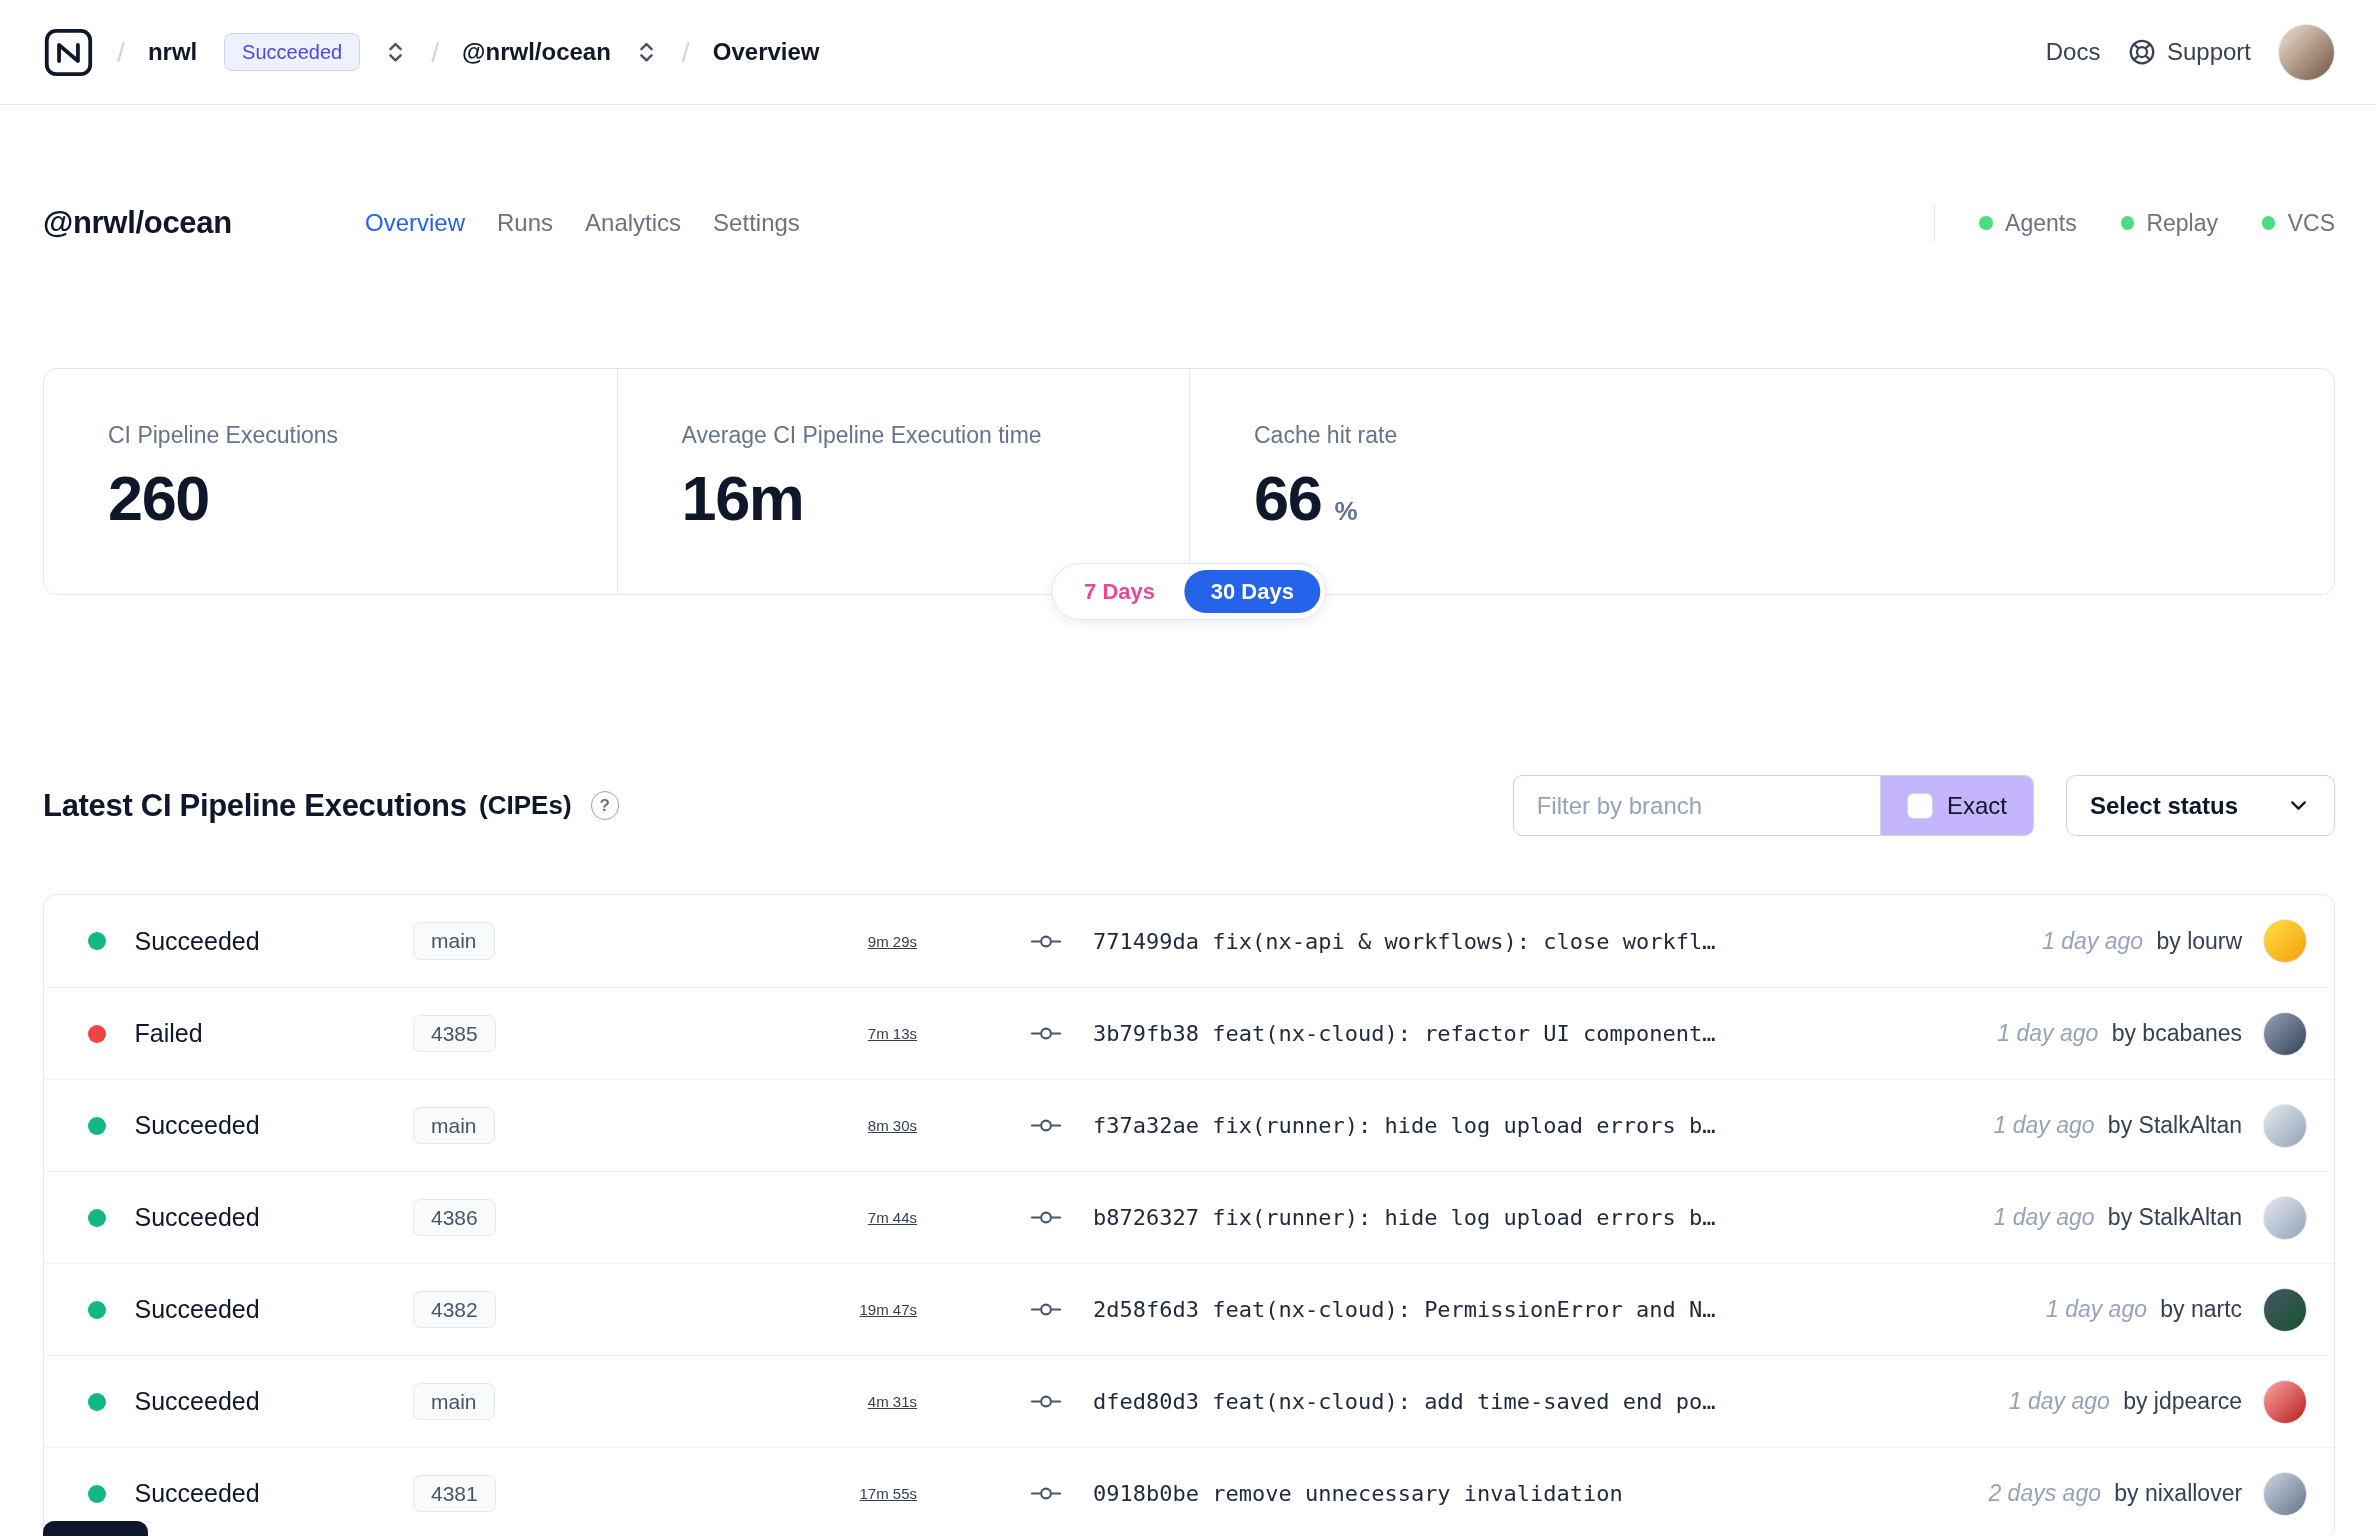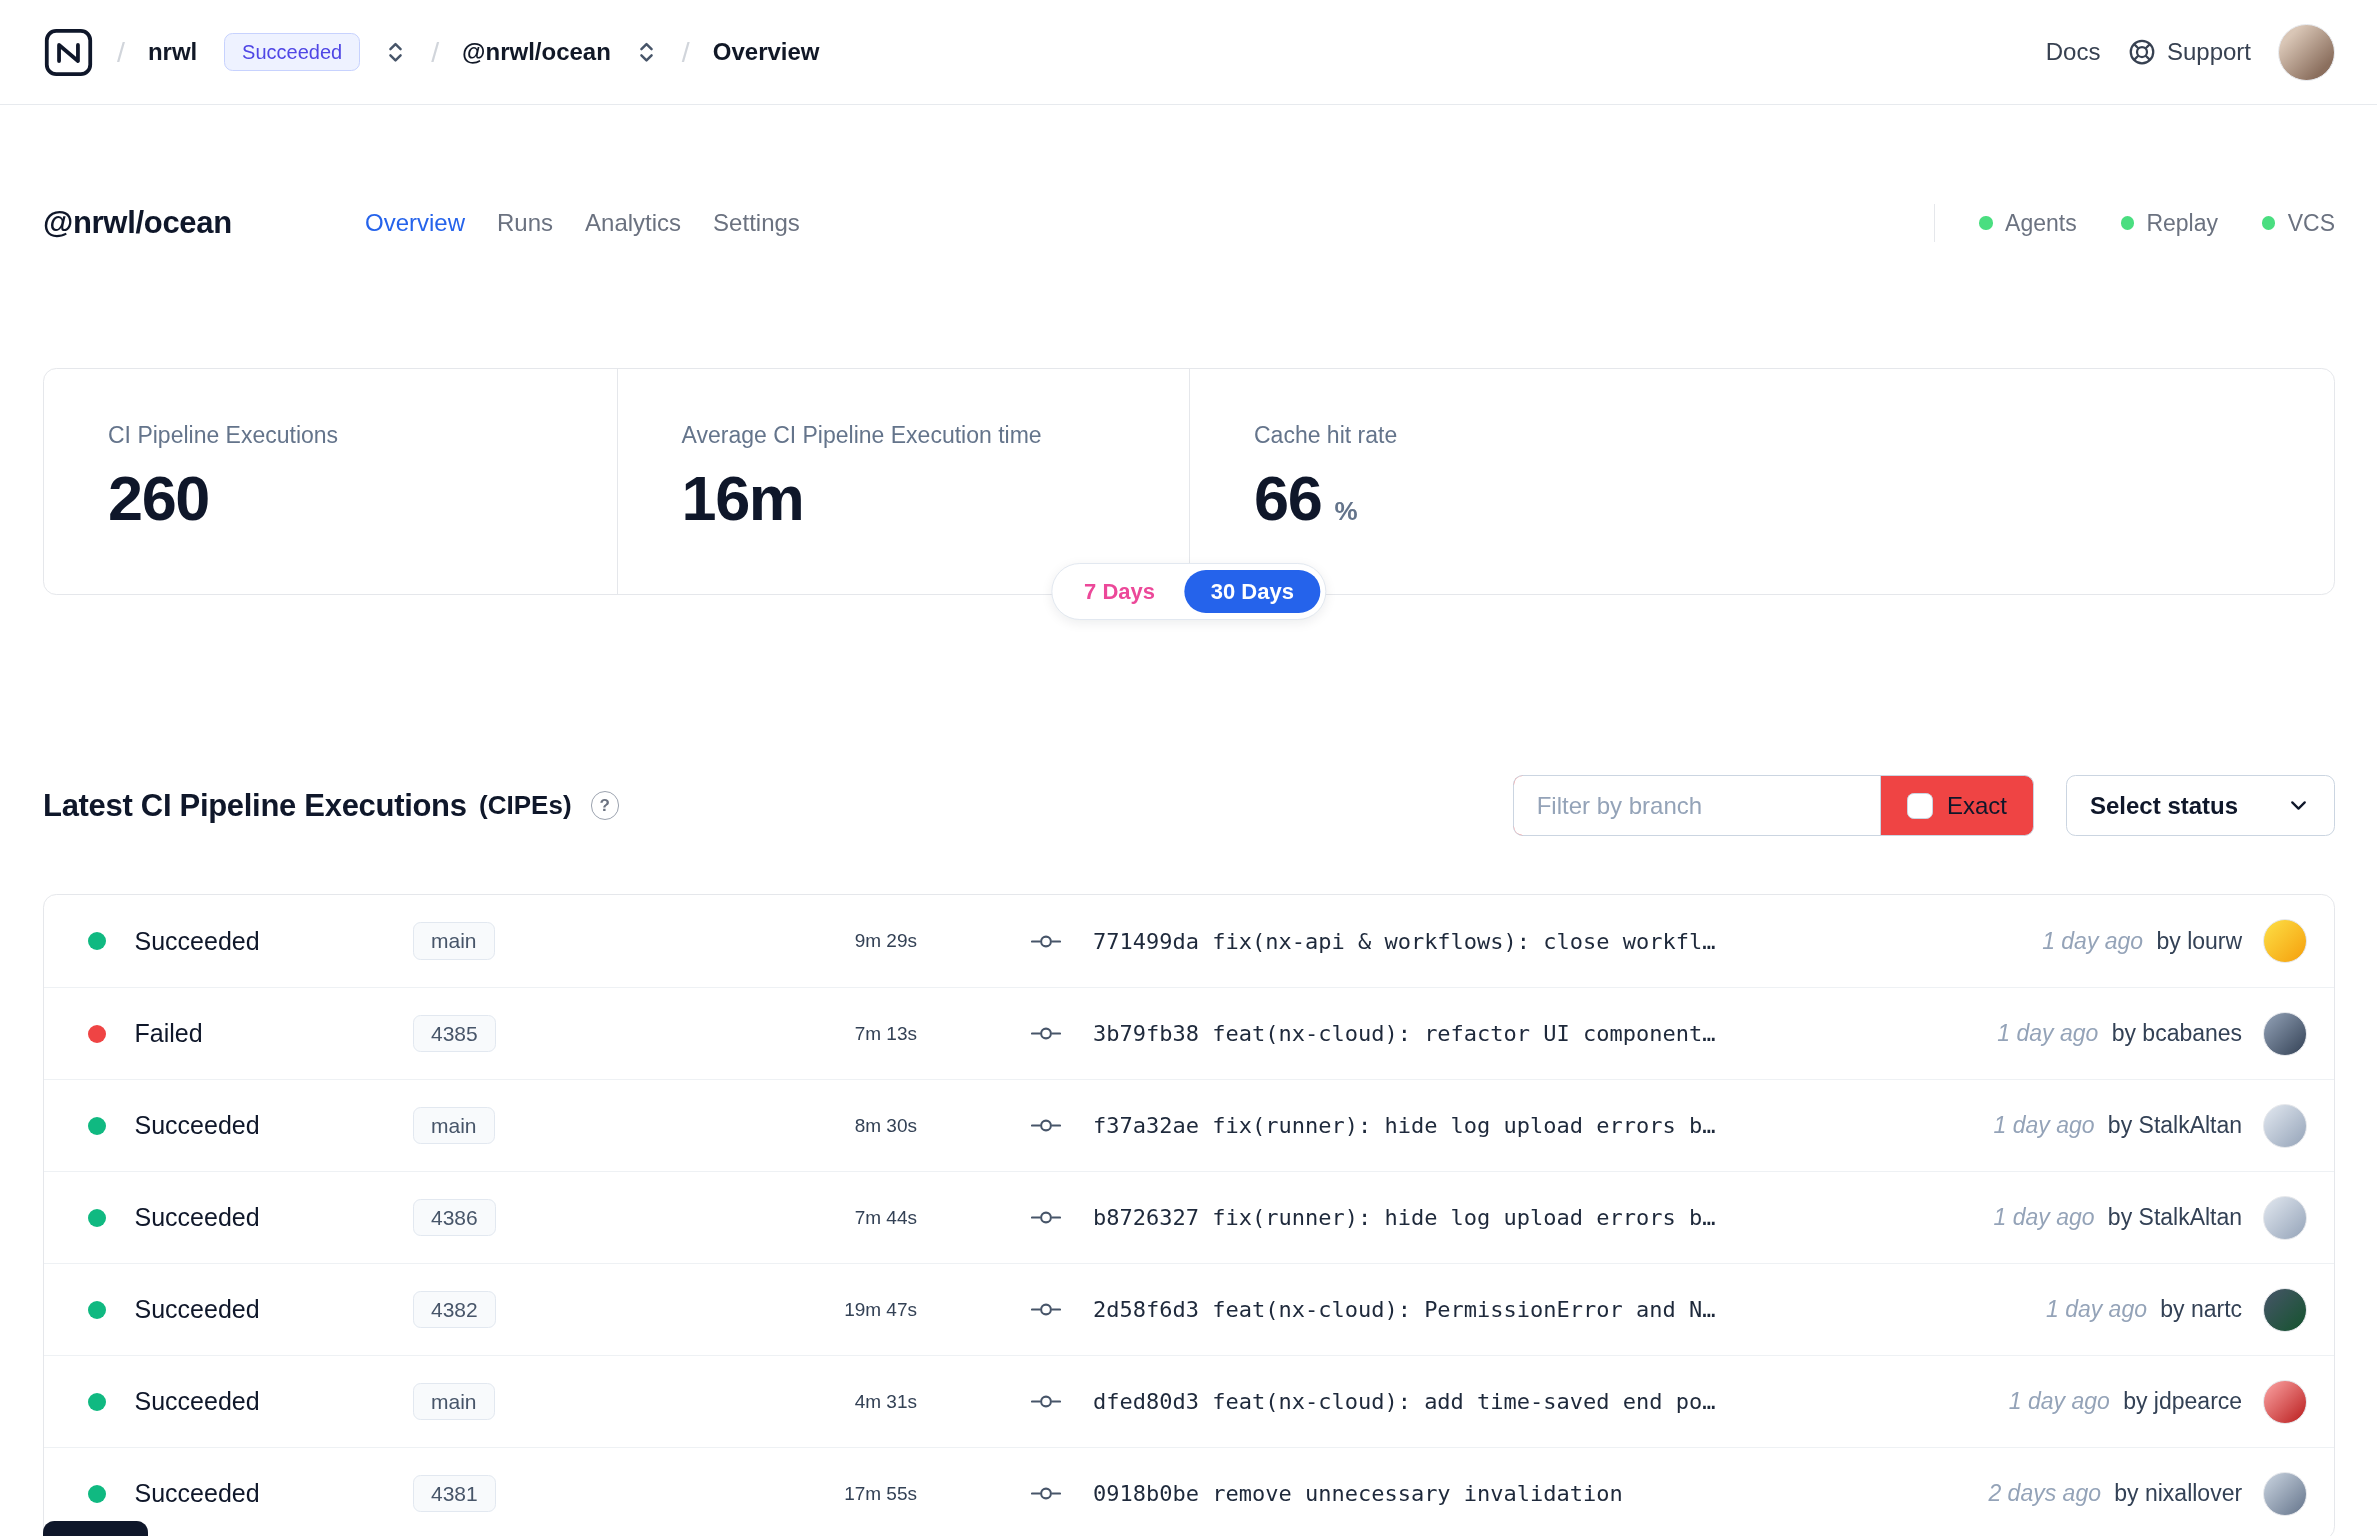--- a/index.html
+++ b/index.html
@@ -51,42 +51,42 @@
 
   
   .cipes-head { margin:177px 43px 0; display:flex; align-items:center; height:67px; }
   .cipes-title { font-size:31px; font-weight:700; color:#0f172a; letter-spacing:-0.3px; }
   .cipes-cipes { font-size:26px; font-weight:700; margin-left:12.4px; }
   .help-icon { margin-left:19px; width:28.5px; height:28.5px; border:1.9px solid #9ca3af; border-radius:50%;
                color:#6b7280; font-size:17px; font-weight:700; display:flex; align-items:center;
                justify-content:center; cursor:pointer; }
   .filters { margin-left:auto; display:flex; align-items:center; gap:32px; }
   .filter-group { display:flex; align-items:stretch; border:1px solid #cbd5e1; border-radius:9.5px;
-                  height:61px; overflow:hidden; background:#ef4444; }
+                  height:61px; overflow:hidden; background:#c4b5fd; }
   .filter-input { border:none; outline:none; width:366px; padding:0 23px; font-size:24px;
                   color:#0f172a; font-family:"Liberation Sans", sans-serif; }
   .filter-input::placeholder { color:#94a3b8; }
   .exact-seg { display:flex; align-items:center; gap:14.3px; padding:0 26px; border-left:1px solid #cbd5e1; }
   .checkbox { width:26px; height:26px; border:1.9px solid #cbd5e1; border-radius:6.7px; background:#fff; cursor:pointer; }
   .exact-label { font-size:24px; color:#0f172a; }
   .select-btn { display:flex; align-items:center; justify-content:space-between; width:269px; height:61px;
                 border:1px solid #cbd5e1; border-radius:9.5px; padding:0 23px; background:#fff;
                 font-size:24px; font-weight:600; color:#0f172a; cursor:pointer; }
 
   
   .table { margin:55px 43px 0; border:1px solid #e5e7eb; border-radius:13.3px; overflow:hidden; background:#fff; }
   .row { display:flex; align-items:center; height:92px; cursor:pointer; }
   .row + .row { border-top:1px solid #eef1f4; }
   .cell-status { display:flex; align-items:center; gap:28.5px; padding-left:44px; width:369px; flex:0 0 auto; }
   .dot { width:18px; height:18px; border-radius:50%; flex:0 0 auto; }
   .status-text { font-size:25px; font-weight:500; color:#0f172a; }
   .cell-branch { width:219px; flex:0 0 auto; }
   .branch-badge { display:inline-block; border:1px solid #e2e8f0; background:#f8fafc; border-radius:7.6px;
                   padding:5.7px 17px; font-size:21px; color:#475569; }
-  .cell-duration { width:285px; flex:0 0 auto; text-align:right; font-size:19px; color:#334155; }
+  .cell-duration { width:285px; flex:0 0 auto; text-align:right; font-size:15px; color:#334155;text-decoration:underline; }
   .cell-commit { display:flex; align-items:center; gap:32px; margin-left:114px; flex:1 1 auto; min-width:0; }
   .commit-text { font-family:"DejaVu Sans Mono", monospace; font-size:22px; color:#1e293b;
                  white-space:nowrap; overflow:hidden; text-overflow:ellipsis; }
   .cell-meta { display:flex; align-items:center; gap:13.3px; padding-right:27px; margin-left:auto;
                white-space:nowrap; flex:0 0 auto; }
   .time-ago { font-style:italic; color:#94a3b8; font-size:23px; }
   .author { color:#334155; font-size:23px; font-weight:500; }
   .avatar-sm { width:44px; height:44px; border-radius:50%; margin-left:7.6px; border:1px solid #e5e7eb; }
 
   .floating-widget { position:fixed; left:43px; bottom:-28.5px; width:105px; height:44px;

